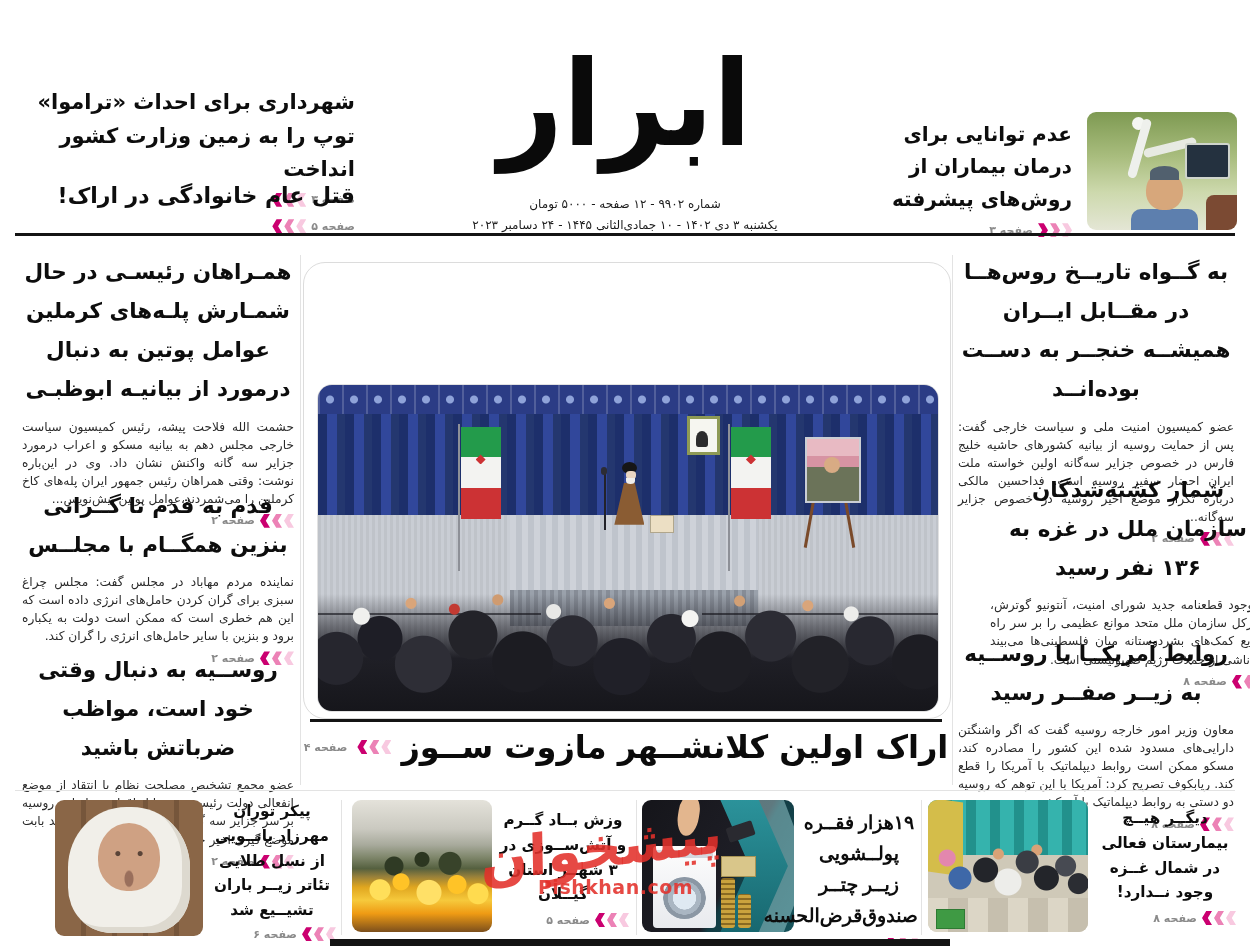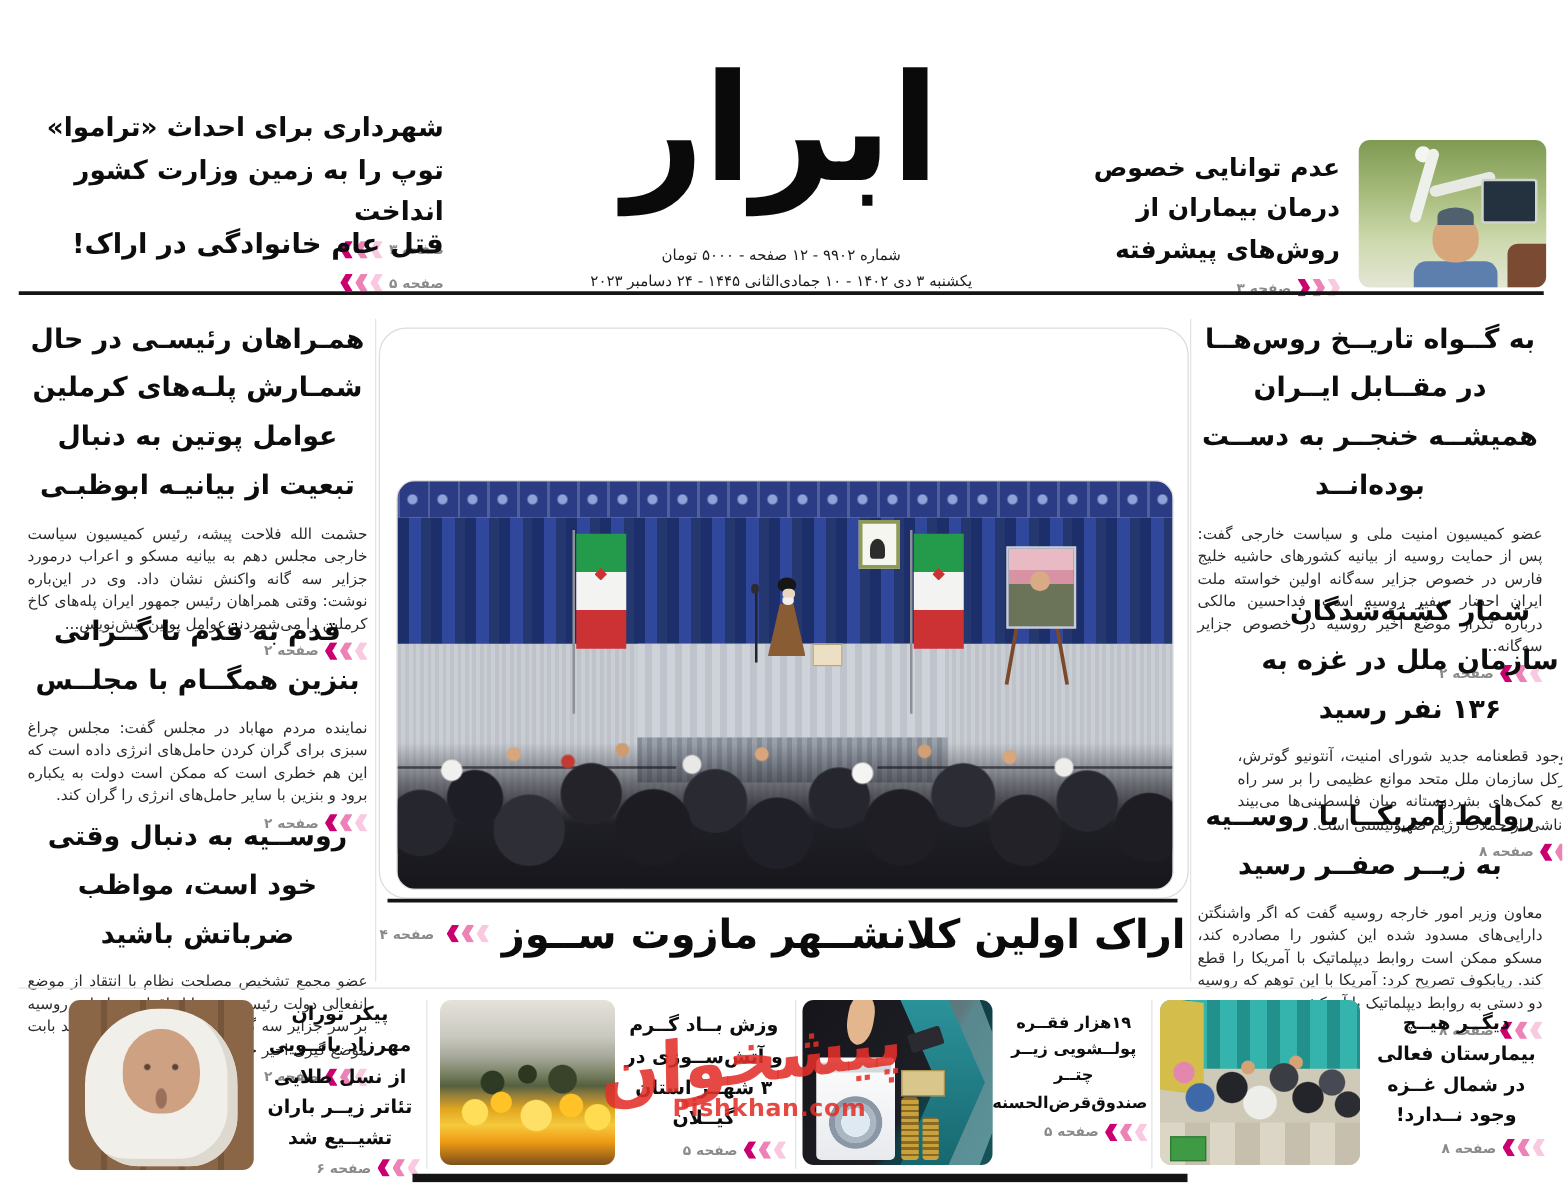--- a/index.html
+++ b/index.html
@@ -204,21 +204,21 @@
       <span class="chevrons" style="display:inline-flex;gap:2px;">
         <span class="chev c1"></span>
           <span class="chev c2"></span>
           <span class="chev c3"></span>
       </span>
       <span class="lbl">صفحه ۵</span>
     </div>
   </div>
 
   <div class="abs" style="left:862px;top:118px;width:210px;">
-    <div class="h-top" style="font-size:20px;line-height:1.62;">عدم توانایی خصوص درمان بیماران از روش‌های پیشرفته</div>
+    <div class="h-top" style="font-size:20px;line-height:1.62;">عدم توانایی برای درمان بیماران از روش‌های پیشرفته</div>
     <div class="marker" style="margin-top:8px;">
       <span class="lbl">صفحه ۳</span>
       <span class="chevrons" style="display:inline-flex;gap:2px;">
         <span class="chev r c1"></span>
           <span class="chev r c2"></span>
           <span class="chev r c3"></span>
       </span>
     </div>
   </div>
   <div class="abs photo" id="photo-medical">
@@ -230,21 +230,21 @@
     <div class="shoulder"></div>
     <div class="head"></div>
     <div class="cap"></div>
   </div>
 
   <div class="abs hrule" style="left:15px;top:233px;width:1220px;height:3px;"></div>
   <div class="abs grayline" style="left:300px;top:255px;width:1px;height:530px;"></div>
   <div class="abs grayline" style="left:952px;top:255px;width:1px;height:530px;"></div>
 
   <div class="abs art" style="left:22px;top:252px;width:272px;">
-    <div class="hd">همـراهان رئیسـی در حال شمـارش پلـه‌های کرملین عوامل پوتین به دنبال تبعیت از بیانیـه ابوظبـی</div>
+    <div class="hd">همـراهان رئیسـی در حال شمـارش پلـه‌های کرملین عوامل پوتین به دنبال درمورد از بیانیـه ابوظبـی</div>
     <div class="bd">حشمت الله فلاحت پیشه، رئیس کمیسیون سیاست خارجی مجلس دهم به بیانیه مسکو و اعراب درمورد جزایر سه گانه واکنش نشان داد. وی در این‌باره نوشت: وقتی همراهان رئیس جمهور ایران پله‌های کاخ کرملین را می‌شمردند،عوامل پوتین پیش‌نویس...</div>
     <div class="marker">
       <span class="lbl">صفحه ۲</span>
       <span class="chevrons" style="display:inline-flex;gap:2px;">
         <span class="chev c1"></span>
           <span class="chev c2"></span>
           <span class="chev c3"></span>
       </span>
     </div>
   </div>
@@ -403,21 +403,21 @@
     <div class="machine"></div>
     <div class="door"></div>
     <div class="panel"></div>
     <div class="hand"></div>
     <div class="coin1"></div>
     <div class="coin2"></div>
     <div class="bundle"></div>
     <div class="card"></div>
   </div>
   <div class="abs" style="left:800px;top:808px;width:118px;">
-    <div class="bbox-hd" style="font-size:13px;">۱۹هزار فقــره پولــشویی زیــر چتــر صندوق‌قرض‌الحسنه</div>
+    <div class="bbox-hd" style="font-size:19px;font-family:Liberation Serif, serif;">۱۹هزار فقــره پولــشویی زیــر چتــر صندوق‌قرض‌الحسنه</div>
     <div class="marker" style="margin-top:6px;">
       <span class="lbl">صفحه ۵</span>
       <span class="chevrons" style="display:inline-flex;gap:2px;">
         <span class="chev c1"></span>
           <span class="chev c2"></span>
           <span class="chev c3"></span>
       </span>
     </div>
   </div>
 

